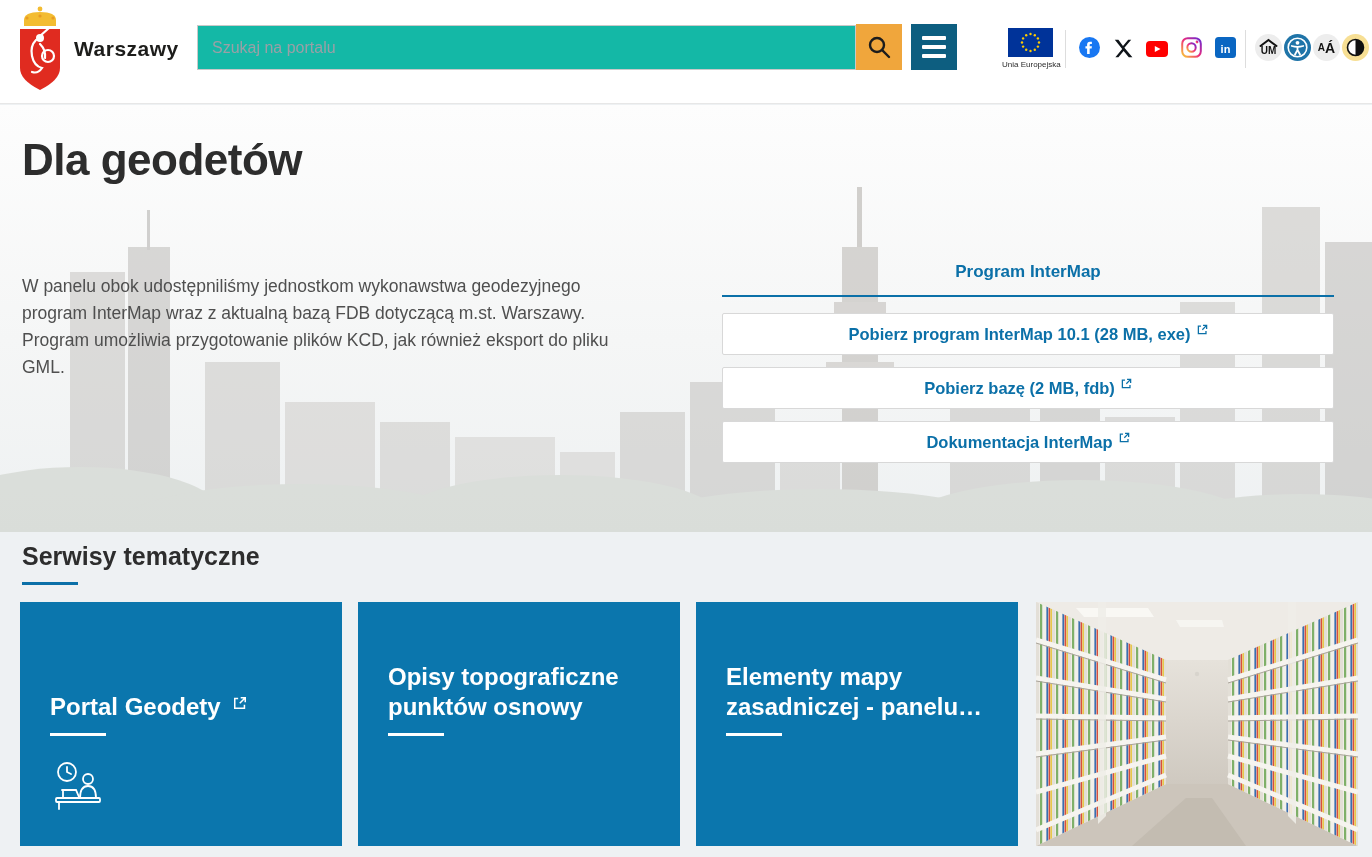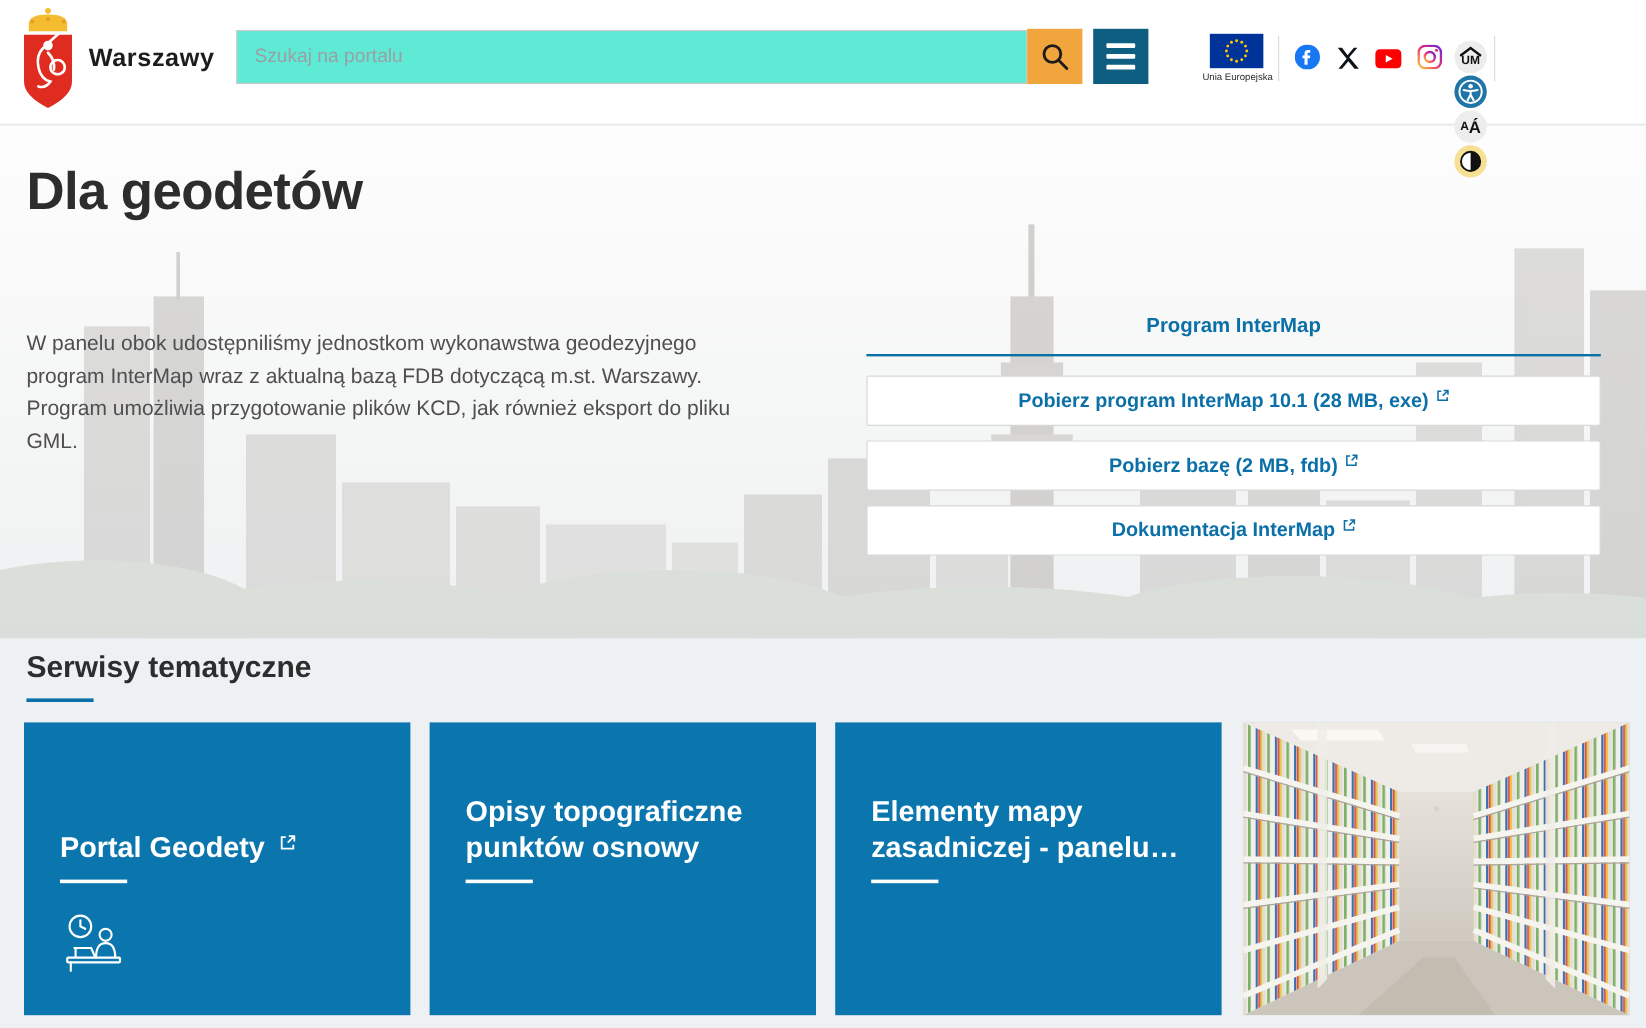--- a/index.html
+++ b/index.html
@@ -7,41 +7,41 @@
     font-family:"Liberation Sans", sans-serif; background:#eef1f3; }
 
   
   .topbar { position:absolute; left:0; top:0; width:1372px; height:104px;
     background:#ffffff; border-bottom:1px solid #e7e7e7; z-index:5; }
   .logo-wrap { position:absolute; left:16px; top:6px; display:flex; align-items:center; }
   .logo-crest { width:48px; height:86px; }
   .brand-name { font-size:21px; font-weight:bold; color:#1d1d1b; margin-left:10px; letter-spacing:.5px; }
 
   .search-input { position:absolute; left:197px; top:25px; width:659px; height:45px;
-    border:1px solid #c9c9c9; background:#5eead4; font-size:16px; color:#333;
+    border:1px solid #c9c9c9; background:#14b8a6; font-size:16px; color:#333;
     padding:0 14px; outline:none; font-family:"Liberation Sans",sans-serif; }
   .search-input::placeholder { color:#9aa0a6; }
   .search-btn { position:absolute; left:856px; top:24px; width:46px; height:46px;
     background:#f0a63c; border:none; cursor:pointer; display:flex; align-items:center; justify-content:center; }
   .burger-btn { position:absolute; left:911px; top:24px; width:46px; height:46px;
     background:#0d5e80; border:none; cursor:pointer; display:flex; flex-direction:column;
     align-items:center; justify-content:center; gap:5px; }
   .burger-btn span { display:block; width:24px; height:4px; background:#fff; border-radius:1px; }
 
   .eu-block { position:absolute; left:1002px; top:28px; width:56px; text-align:center; }
   .eu-flag { width:45px; height:29px; display:block; margin:0 auto; }
   .eu-caption { font-size:8px; color:#2b2b2b; margin-top:3px; white-space:nowrap; }
 
   .vdivider { position:absolute; top:30px; width:1px; height:38px; background:#dddddd; }
   .vd1 { left:1065px; } .vd2 { left:1245px; }
 
   .social { position:absolute; left:1078px; top:37px; display:flex; gap:12px; align-items:center; }
   .social a { display:flex; width:22px; height:21px; align-items:flex-end; justify-content:center; text-decoration:none; }
 
-  .a11y { position:absolute; left:1212px; top:34px; display:flex; gap:2px; align-items:center;flex-direction:column; }
+  .a11y { position:absolute; left:1255px; top:34px; display:flex; gap:2px; align-items:center; }
   .a11y .chip { width:27px; height:27px; border-radius:50%; display:flex; align-items:center;
     justify-content:center; cursor:pointer; border:none; }
   .chip-um { background:#ededed; }
   .chip-access { background:#1f74a8; }
   .chip-font { background:#ededed; font-weight:bold; color:#111; }
   .chip-font .a-small { font-size:10px; } .chip-font .a-big { font-size:14px; }
   .chip-contrast { background:#f7df94; }
 
   
   .hero { position:absolute; left:0; top:105px; width:1372px; height:427px;

